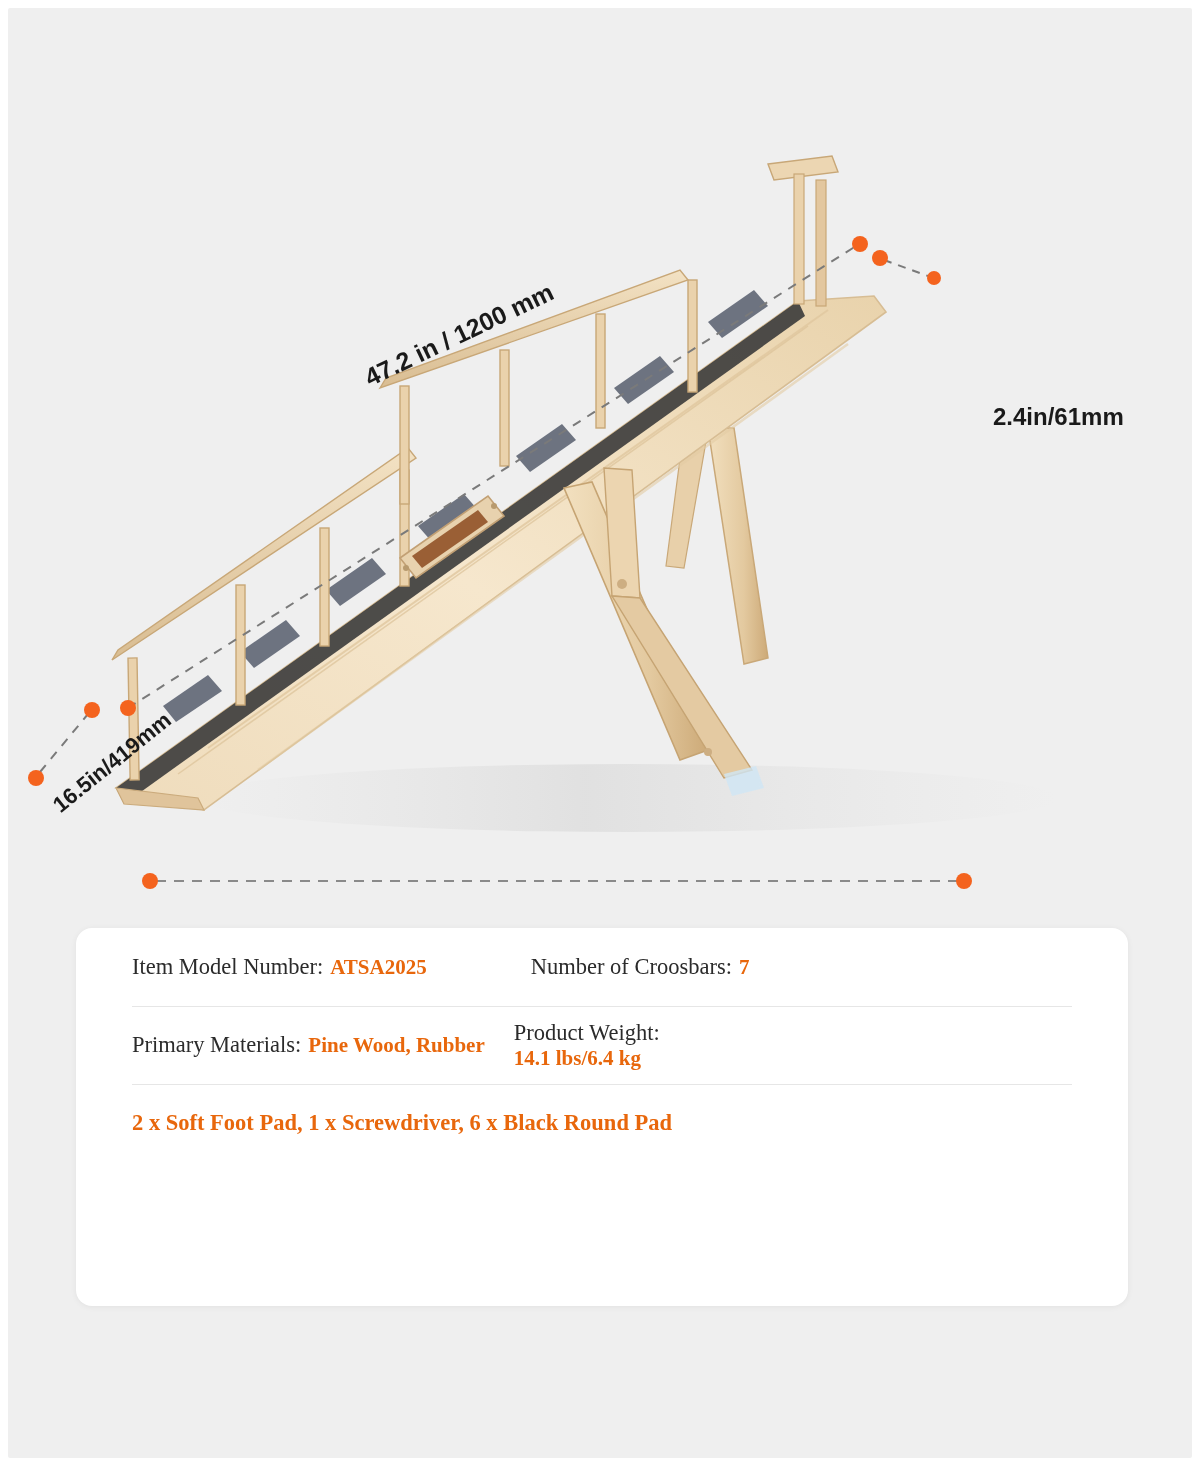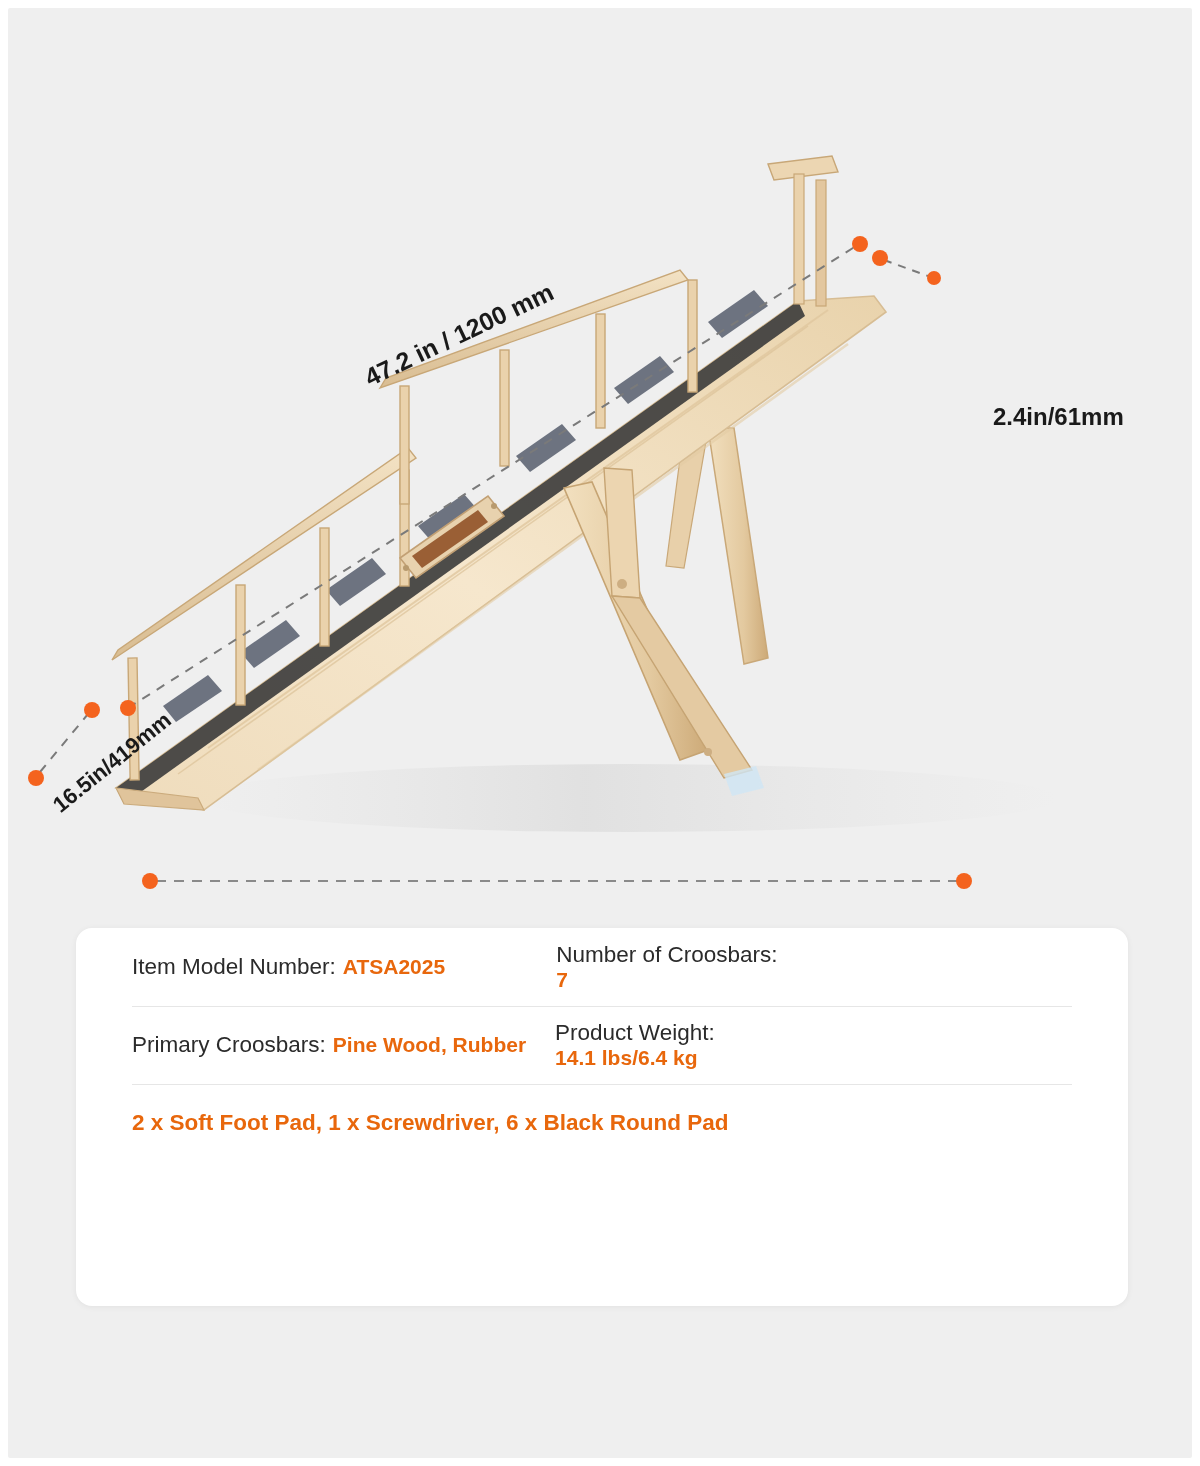--- a/index.html
+++ b/index.html
@@ -44,20 +44,21 @@
   
   .spec-card {
     position: absolute;
     left: 68px;
     top: 920px;
     width: 1052px;
     height: 378px;
     background: #ffffff;
     border-radius: 16px;
     box-shadow: 0 1px 6px rgba(0,0,0,0.06);
+    font-family: Liberation Serif, serif;
   }
   .spec-row {
     position: relative;
     display: flex;
     align-items: center;
     height: 78px;
     padding: 0 0 0 56px;
     box-sizing: border-box;
   }
   .spec-row + .spec-row::before {
@@ -75,21 +76,21 @@
     white-space: nowrap;
   }
   .val {
     font-size: 21px;
     color: #e8670c;
     font-weight: bold;
     white-space: nowrap;
     margin-left: 7px;
   }
   .pair { display: flex; align-items: baseline; }
-  .pair2 { display: flex; align-items: baseline; margin-left: 104px; flex-direction: column; }
+  .pair2 { display: flex; align-items: baseline; margin-left: 104px; }
   .pair2b { display: flex; align-items: baseline; margin-left: 22px; flex-direction: column; }
   .accessories {
     font-size: 22.5px;
     color: #e8670c;
     font-weight: bold;
   }
 
   
   .dim {
     position: absolute;
@@ -258,21 +259,21 @@
           <span class="val">ATSA2025</span>
         </div>
         <div class="pair2">
           <span class="lbl">Number of Croosbars:</span>
           <span class="val">7</span>
         </div>
       </div>
 
       <div class="spec-row">
         <div class="pair">
-          <span class="lbl">Primary Croosbars:</span>
+          <span class="lbl">Primary Materials:</span>
           <span class="val">Pine Wood, Rubber</span>
         </div>
         <div class="pair2b">
           <span class="lbl">Product Weight:</span>
           <span class="val">14.1 lbs/6.4 kg</span>
         </div>
       </div>
 
 
       <div class="spec-row">

